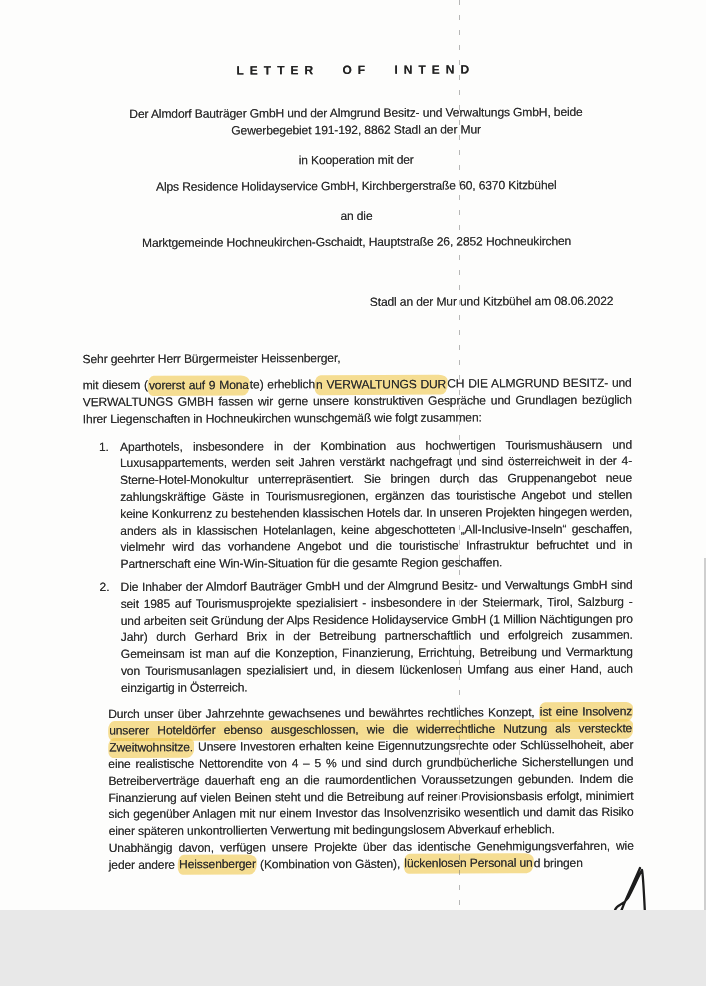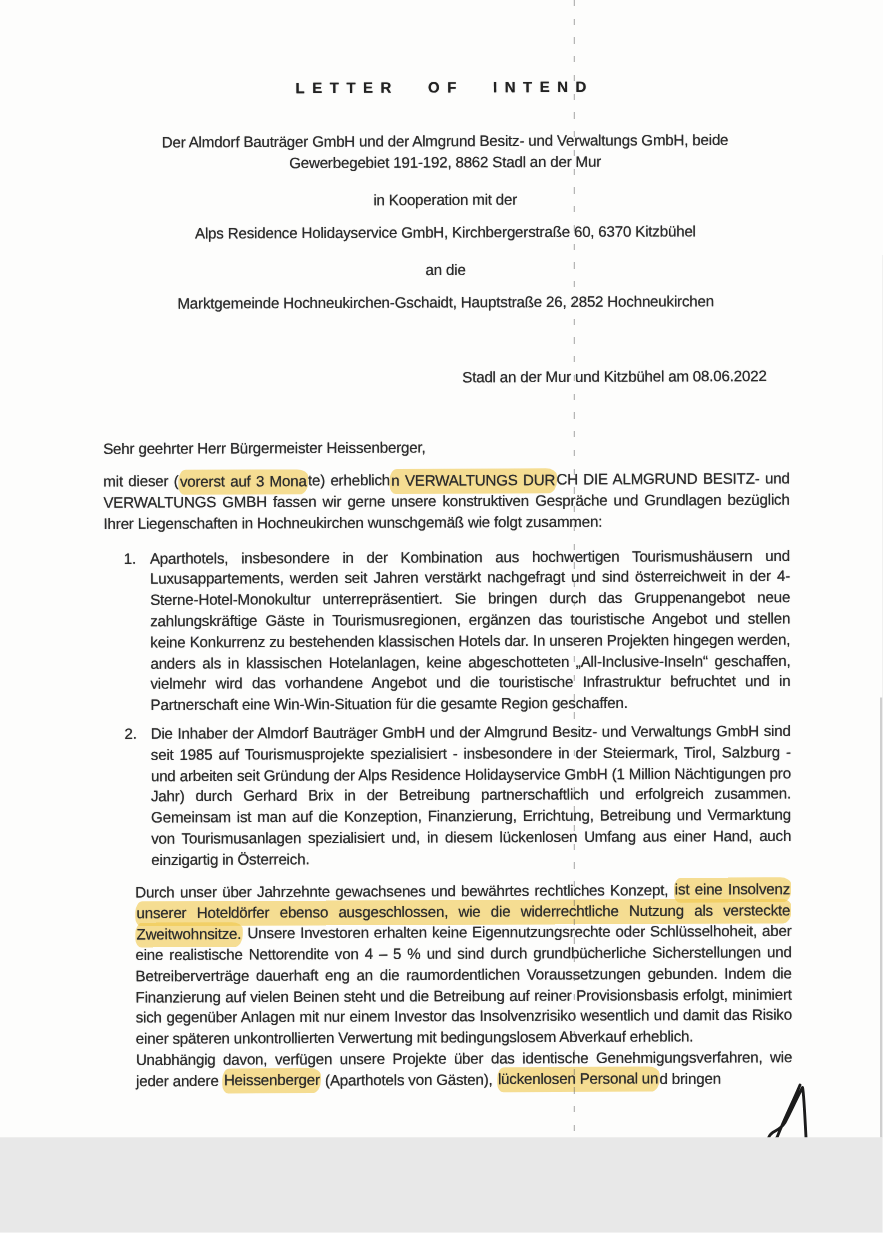--- a/index.html
+++ b/index.html
@@ -66,36 +66,36 @@
 
     <div class="cline mb9">in Kooperation mit der</div>
     <div class="cline mb13">Alps Residence Holidayservice GmbH, Kirchbergerstraße 60, 6370 Kitzbühel</div>
     <div class="cline mb9">an die</div>
     <div class="cline">Marktgemeinde Hochneukirchen-Gschaidt, Hauptstraße 26, 2852 Hochneukirchen</div>
 
     <div class="dateline">Stadl an der Mur und Kitzbühel am 08.06.2022</div>
 
     <div class="salutation">Sehr geehrter Herr Bürgermeister Heissenberger,</div>
 
-    <p class="para intro"><span>mit dieser (</span><span class="hl">vorerst auf 3 Mona</span><span>te) erheblich</span><span class="hl">n VERWALTUNGS DUR</span><span>CH DIE ALMGRUND BESITZ- und VERWALTUNGS GMBH fassen wir gerne unsere konstruktiven Gespräche und Grundlagen bezüglich Ihrer Liegenschaften in Hochneukirchen wunschgemäß wie folgt zusammen:</span></p>
+    <p class="para intro"><span>mit diesem (</span><span class="hl">vorerst auf 9 Mona</span><span>te) erheblich</span><span class="hl">n VERWALTUNGS DUR</span><span>CH DIE ALMGRUND BESITZ- und VERWALTUNGS GMBH fassen wir gerne unsere konstruktiven Gespräche und Grundlagen bezüglich Ihrer Liegenschaften in Hochneukirchen wunschgemäß wie folgt zusammen:</span></p>
 
     <div class="olist">
       <div class="item">
         <span class="num">1.</span>
         <p class="para">Aparthotels, insbesondere in der Kombination aus hochwertigen Tourismushäusern und Luxusappartements, werden seit Jahren verstärkt nachgefragt und sind österreichweit in der 4-Sterne-Hotel-Monokultur unterrepräsentiert. Sie bringen durch das Gruppenangebot neue zahlungskräftige Gäste in Tourismusregionen, ergänzen das touristische Angebot und stellen keine Konkurrenz zu bestehenden klassischen Hotels dar. In unseren Projekten hingegen werden, anders als in klassischen Hotelanlagen, keine abgeschotteten „All-Inclusive-Inseln“ geschaffen, vielmehr wird das vorhandene Angebot und die touristische Infrastruktur befruchtet und in Partnerschaft eine Win-Win-Situation für die gesamte Region geschaffen.</p>
       </div>
       <div class="item">
         <span class="num">2.</span>
         <p class="para">Die Inhaber der Almdorf Bauträger GmbH und der Almgrund Besitz- und Verwaltungs GmbH sind seit 1985 auf Tourismusprojekte spezialisiert - insbesondere in der Steiermark, Tirol, Salzburg - und arbeiten seit Gründung der Alps Residence Holidayservice GmbH (1 Million Nächtigungen pro Jahr) durch Gerhard Brix in der Betreibung partnerschaftlich und erfolgreich zusammen. Gemeinsam ist man auf die Konzeption, Finanzierung, Errichtung, Betreibung und Vermarktung von Tourismusanlagen spezialisiert und, in diesem lückenlosen Umfang aus einer Hand, auch einzigartig in Österreich.</p>
       </div>
     </div>
 
     <div class="cont">
       <p class="para"><span>Durch unser über Jahrzehnte gewachsenes und bewährtes rechtliches Konzept, </span><span class="hl">ist eine Insolvenz unserer Hoteldörfer ebenso ausgeschlossen, wie die widerrechtliche Nutzung als versteckte Zweitwohnsitze.</span><span> Unsere Investoren erhalten keine Eigennutzungsrechte oder Schlüsselhoheit, aber eine realistische Nettorendite von 4 – 5 % und sind durch grundbücherliche Sicherstellungen und Betreiberverträge dauerhaft eng an die raumordentlichen Voraussetzungen gebunden. Indem die Finanzierung auf vielen Beinen steht und die Betreibung auf reiner Provisionsbasis erfolgt, minimiert sich gegenüber Anlagen mit nur einem Investor das Insolvenzrisiko wesentlich und damit das Risiko einer späteren unkontrollierten Verwertung mit bedingungslosem Abverkauf erheblich.</span></p>
-      <p class="para"><span>Unabhängig davon, verfügen unsere Projekte über das identische Genehmigungsverfahren, wie jeder andere </span><span class="hl">Heissenberger</span><span> (Aparthotels von Gästen), </span><span class="hl">lückenlosen Personal un</span><span>d bringen</span></p>
+      <p class="para"><span>Unabhängig davon, verfügen unsere Projekte über das identische Genehmigungsverfahren, wie jeder andere </span><span class="hl">Heissenberger</span><span> (Kombination von Gästen), </span><span class="hl">lückenlosen Personal un</span><span>d bringen</span></p>
     </div>
 
   </div>
 
   <div class="fold-line"></div>
 
   <svg class="pen-scribble" width="52" height="84" viewBox="0 0 52 84">
     <path d="M33 4 C28 16 20 32 15 45 C13 50 6 52 8 46 C10 40 16 42 21 34 C26 25 31 13 35 6 C36 9 37 30 38 50 C38.5 60 39.5 68 37 73 C35 77 32 67 29 58" fill="none" stroke="#1c1c1c" stroke-width="2.3" stroke-linecap="round" stroke-linejoin="round"></path>
   </svg>
 

